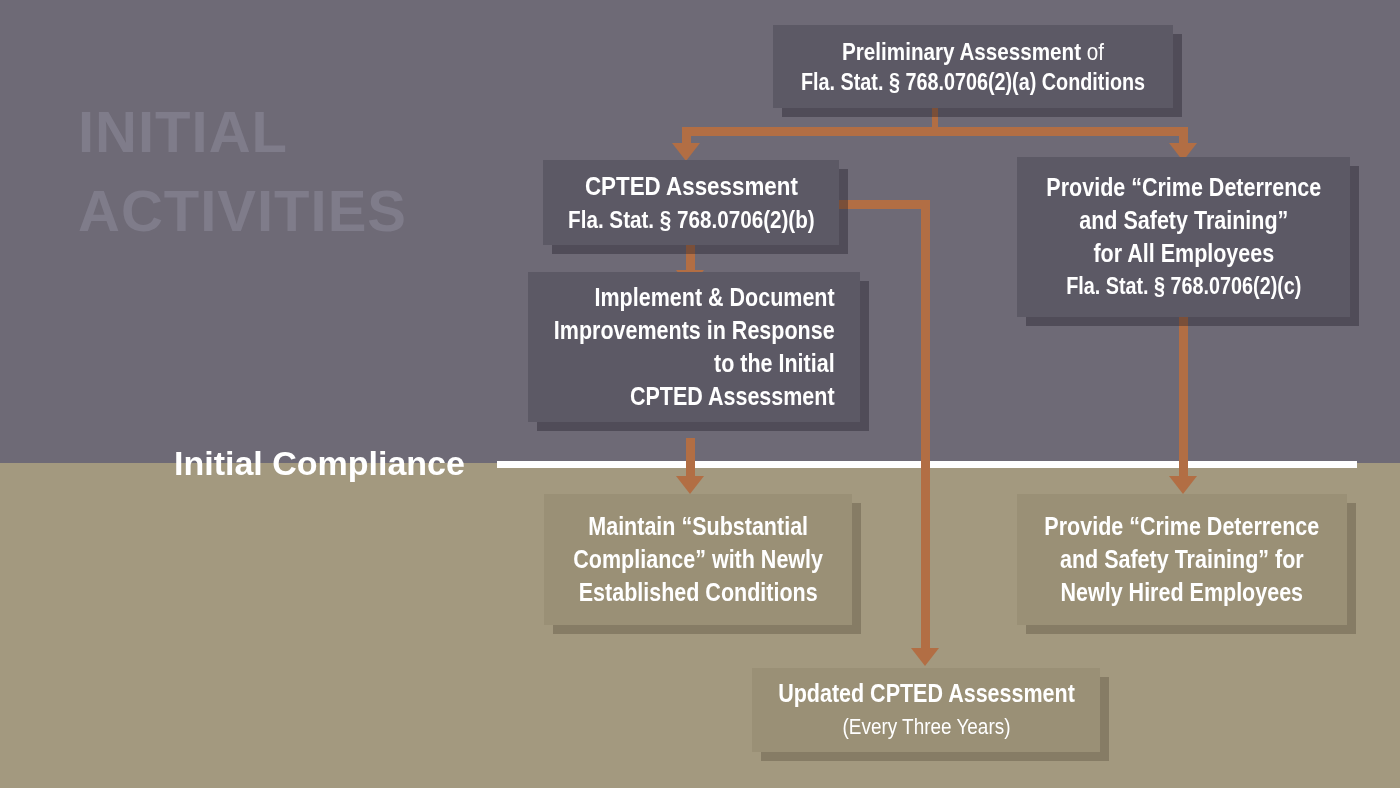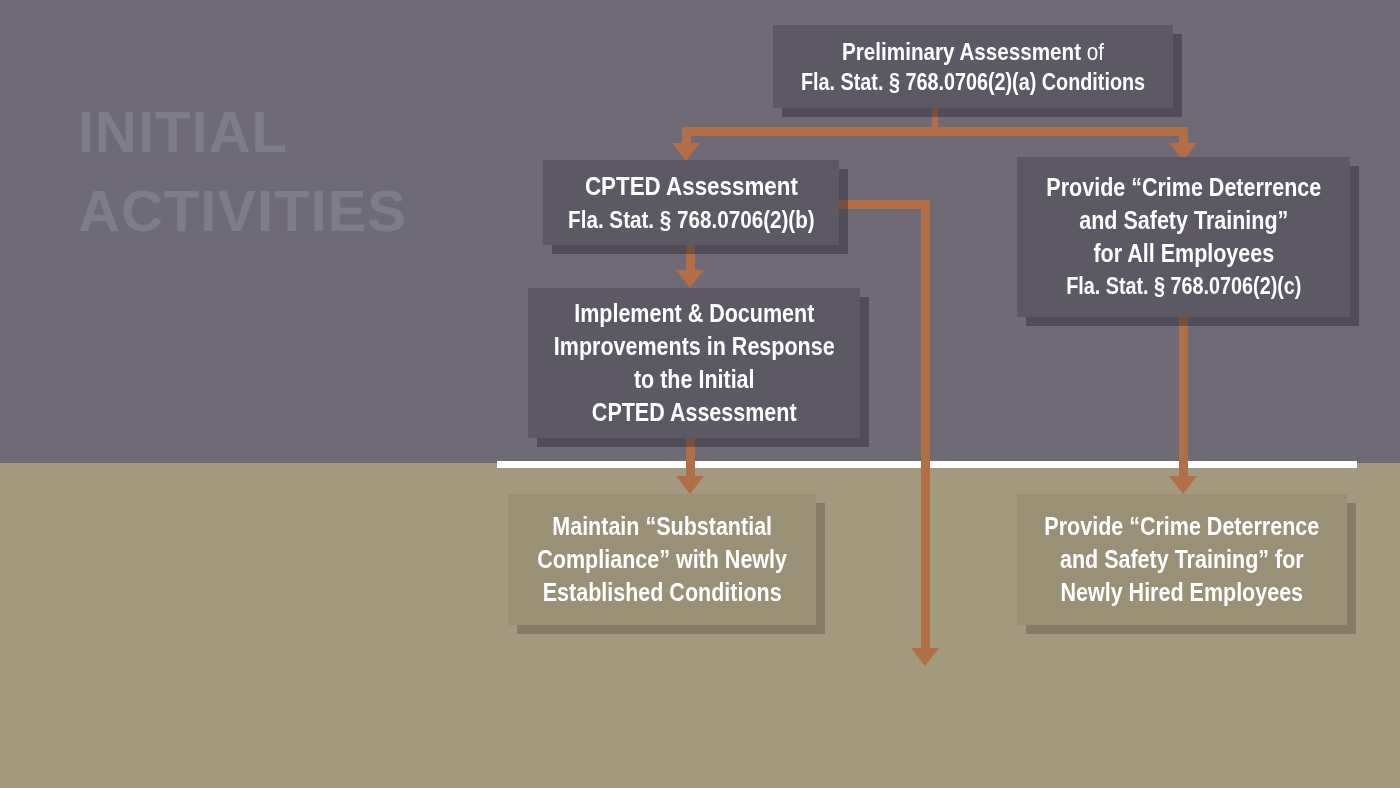--- a/index.html
+++ b/index.html
@@ -45,20 +45,21 @@
     <div class="watermark wm-top">
       <div>INITIAL</div>
       <div>ACTIVITIES</div>
     </div>
   </div>
   <div class="section-bottom">
     
   </div>
 
   <div class="divider-line"></div>
+  <div class="divider-label">Initial Compliance</div>
 
   <div class="cl" style="left:932px;top:106px;width:6px;height:25px;"></div>
   <div class="cl" style="left:682px;top:127px;width:506px;height:9px;"></div>
   <div class="cl" style="left:682px;top:127px;width:9px;height:18px;"></div>
   <div class="ah" style="left:672px;top:143px;"></div>
   <div class="cl" style="left:1179px;top:127px;width:9px;height:18px;"></div>
   <div class="ah" style="left:1169px;top:143px;"></div>
 
   <div class="cl" style="left:686px;top:245px;width:9px;height:27px;"></div>
   <div class="ah" style="left:676px;top:270px;"></div>
@@ -89,39 +90,45 @@
 
   <div class="box dark" style="left:1017px;top:157px;width:333px;height:160px;">
     <div class="box-text">
       <div class="ln lh33">Provide “Crime Deterrence</div>
       <div class="ln lh33">and Safety Training”</div>
       <div class="ln lh33">for All Employees</div>
       <div class="ln t23 lh33">Fla. Stat. § 768.0706(2)(c)</div>
     </div>
   </div>
 
-  <div class="box dark" style="left:528px;top:288px;width:332px;height:150px;">
+  <div class="box dark" style="left:528px;top:272px;width:332px;height:150px;text-align:right;">
     <div class="box-text">
       <div class="ln lh33">Implement &amp; Document</div>
       <div class="ln lh33">Improvements in Response</div>
       <div class="ln lh33">to the Initial</div>
       <div class="ln lh33">CPTED Assessment</div>
     </div>
   </div>
 
-  <div class="box tan" style="left:508px;top:494px;width:308px;height:131px;text-align:center;">
+  <div class="box tan" style="left:544px;top:494px;width:308px;height:131px;text-align:center;">
     <div class="box-text">
       <div class="ln lh33">Maintain “Substantial</div>
       <div class="ln lh33">Compliance” with Newly</div>
       <div class="ln lh33">Established Conditions</div>
     </div>
   </div>
 
   <div class="box tan" style="left:1017px;top:494px;width:330px;height:131px;">
     <div class="box-text">
       <div class="ln lh33">Provide “Crime Deterrence</div>
       <div class="ln lh33">and Safety Training” for</div>
       <div class="ln lh33">Newly Hired Employees</div>
     </div>
   </div>
 
+  <div class="box tan" style="left:752px;top:668px;width:348px;height:84px;">
+    <div class="box-text">
+      <div class="ln lh33">Updated CPTED Assessment</div>
+      <div class="ln t22 lh33 light">(Every Three Years)</div>
+    </div>
+  </div>
 
 </div>
 
 </body></html>

